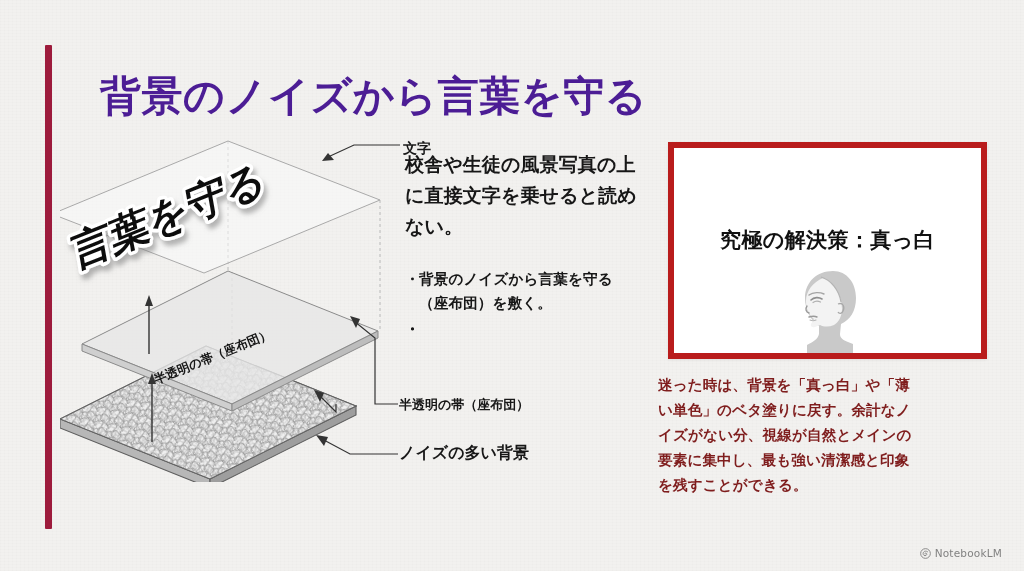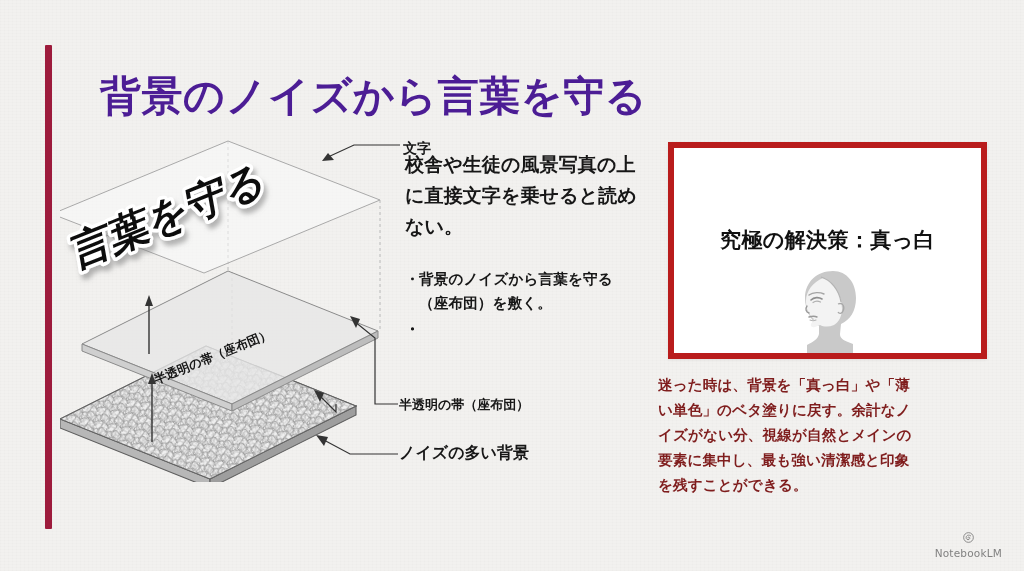--- a/index.html
+++ b/index.html
@@ -151,21 +151,20 @@
     position: absolute;
     right: 22px;
     bottom: 12px;
     display: flex;
     align-items: center;
     gap: 4px;
     color: #6e6e6e;
     font-size: 10.5px;
     letter-spacing: 0.2px;
     opacity: .85;
-    flex-direction: column;
   }
   .watermark svg { display: block; }
 
   
   .dlabel {
     font-family: "DejaVu Sans", "Liberation Sans", sans-serif;
     font-weight: 700;
     fill: #171717;
   }
 </style>

